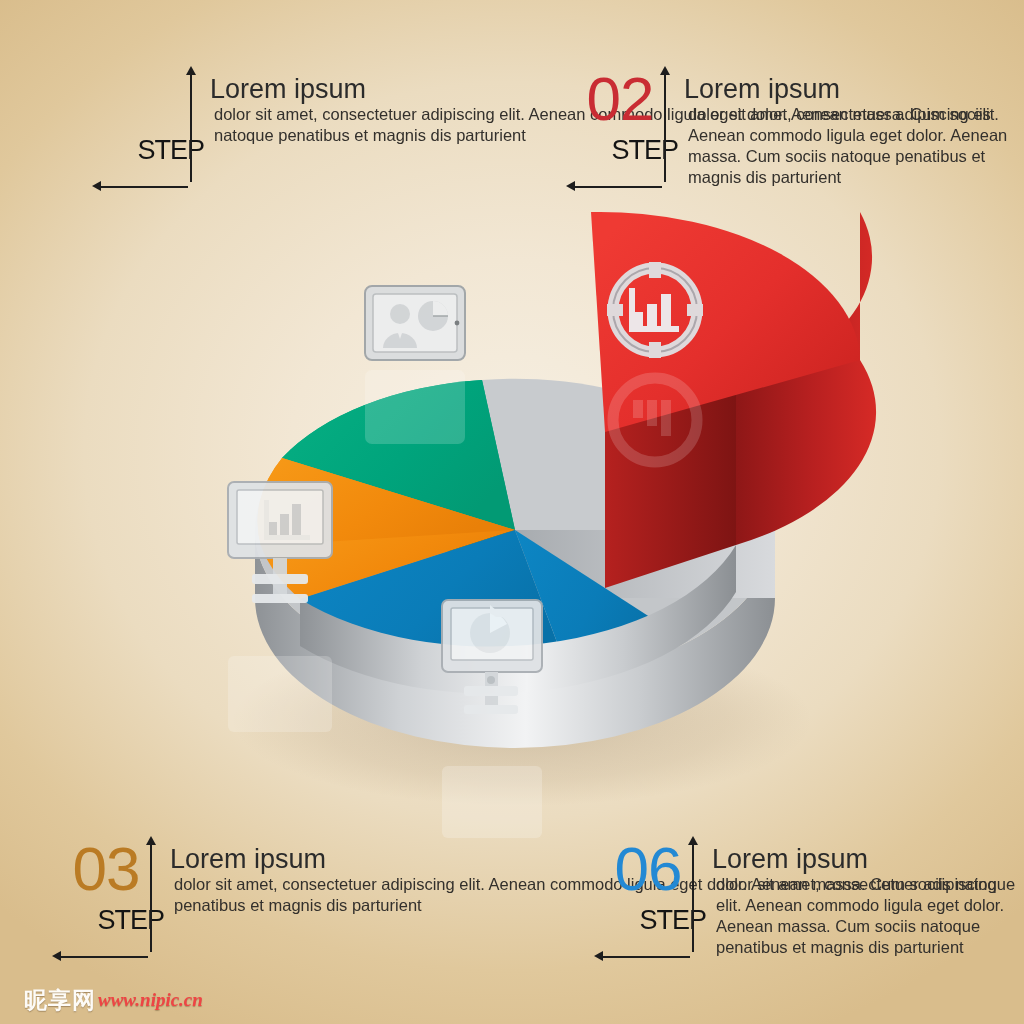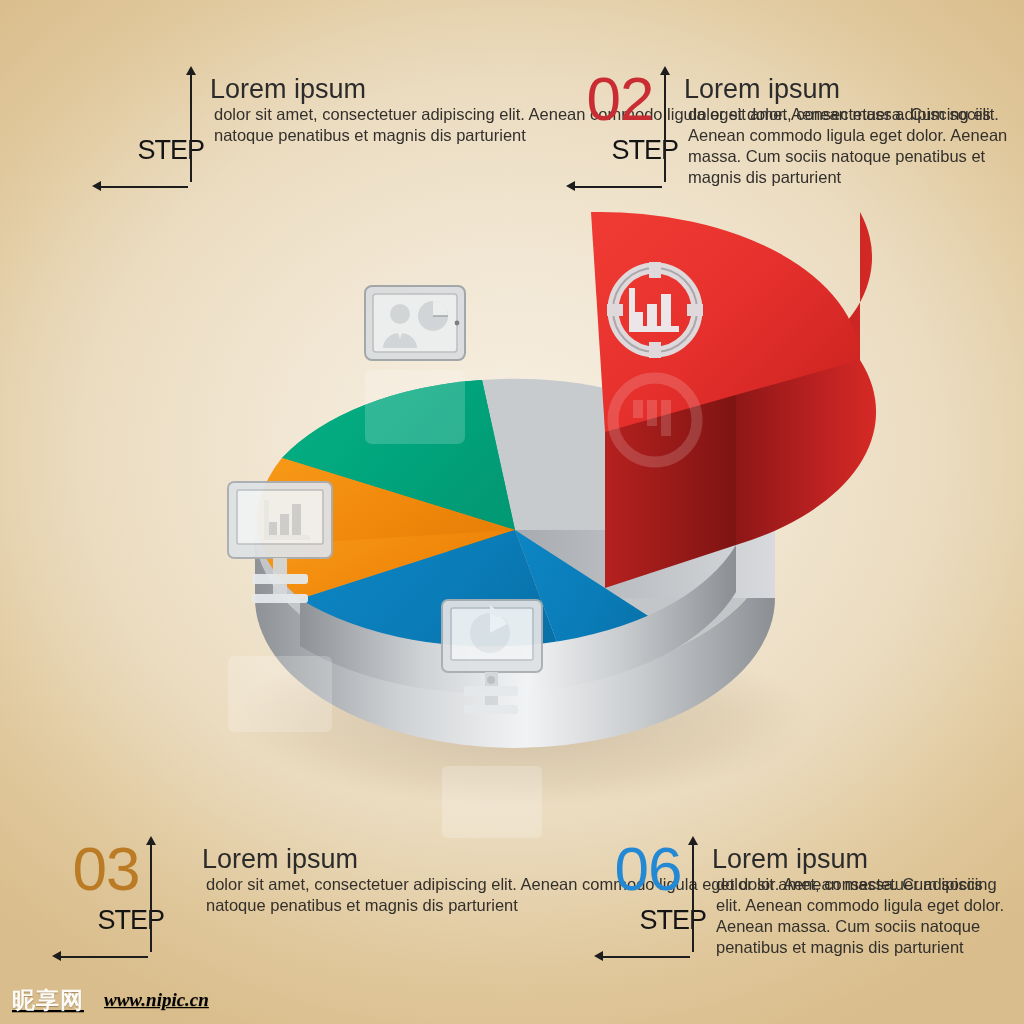--- a/index.html
+++ b/index.html
@@ -45,34 +45,34 @@
     position:absolute; bottom:-4px; width:0;height:0;
     border-top:5px solid transparent; border-bottom:5px solid transparent;
     border-right:9px solid #1d1d1d;
   }
   .txt{ padding-left:10px; padding-top:2px; }
   .txt .title{ font-size:27px; line-height:30px; color:#2b2b2b; font-weight:400; }
   .txt .body{ font-size:16.5px; line-height:21px; color:#33302c; padding-left:4px; }
 
   #step1{ left:92px;  top:72px;  }
   #step2{ left:566px; top:72px;  }
-  #step3{ left:52px;  top:842px;gap:32px; }
+  #step3{ left:52px;  top:842px; }
   #step4{ left:594px; top:842px; }
 
   
   #pie{ position:absolute; left:150px; top:200px; width:730px; height:640px; }
 
   
   #footer{ position:absolute; left:0; bottom:0; width:100%; height:48px;
     display:flex; align-items:center; }
-  #wm{ display:flex; align-items:center; gap:20px; padding-left:12px;text-decoration:underline; }
+  #wm{ display:flex; align-items:center; gap:2px; padding-left:24px; }
   #wmcn{ font-family:"DejaVu Sans", sans-serif; font-size:23px; font-weight:bold;
          color:#fdfbf7; letter-spacing:1px; text-shadow:0 1px 1px rgba(120,95,60,.55); }
   #wmurl{ font-family:"Liberation Serif", serif; font-style:italic; font-size:19px;
-          font-weight:bold; color:#000000; text-shadow:0 1px 1px rgba(120,95,60,.5); }
+          font-weight:bold; color:#ef4444; text-shadow:0 1px 1px rgba(120,95,60,.5); }
   #idbox{ position:absolute; right:10px; top:9px; height:28px; display:flex; align-items:center;
     padding:0 12px; background:rgba(151,125,90,.62);
     font-family:"Liberation Sans", sans-serif; font-size:14px; color:#fffdf8; letter-spacing:.2px; }
 </style>
 </head>
 <body>
 
 <div id="bg" style="background: radial-gradient(72% 62% at 50% 44%, rgb(246, 239, 226) 0%, rgb(242, 231, 212) 30%, rgb(235, 220, 192) 58%, rgb(224, 200, 156) 82%, rgb(217, 189, 140) 100%);"></div>
 
 <div id="pie">

